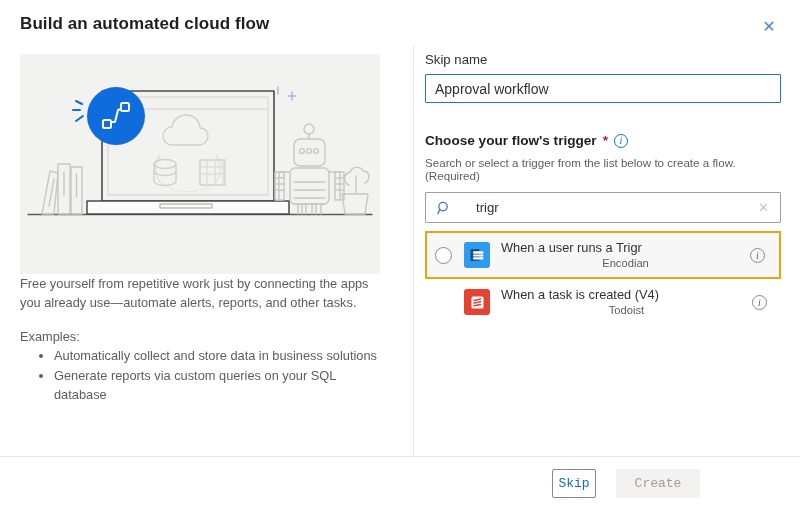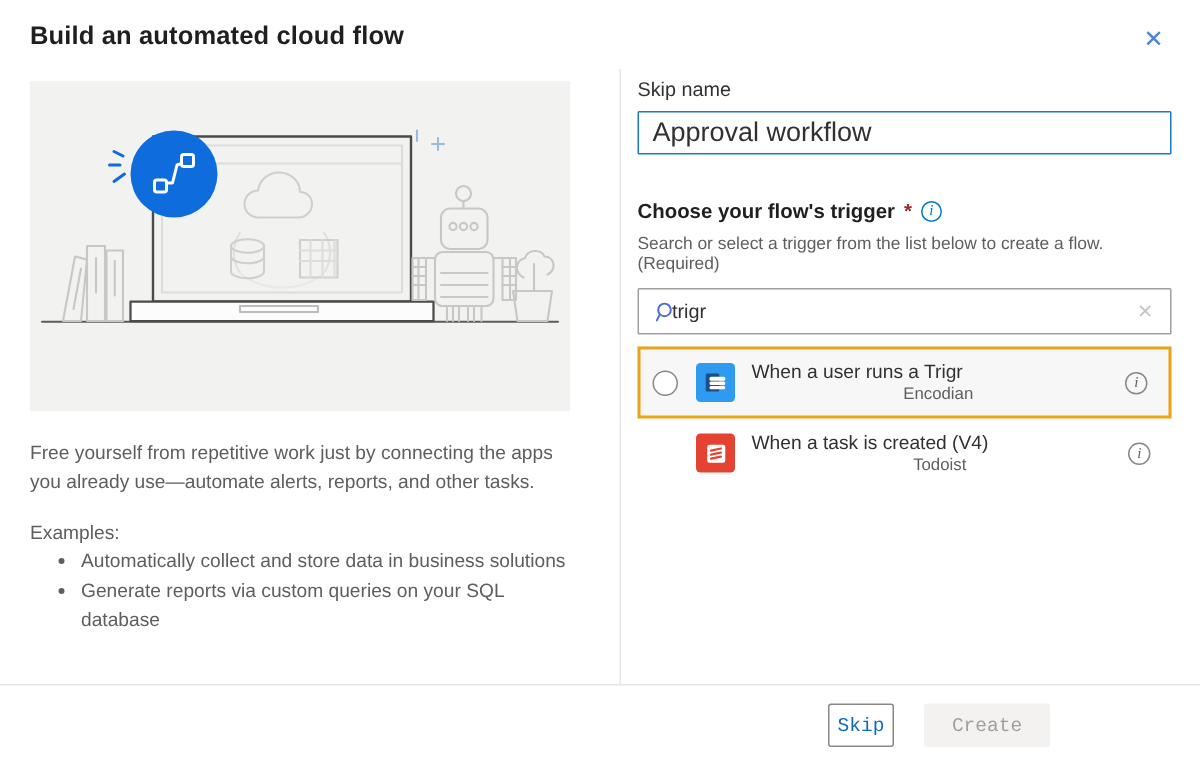--- a/index.html
+++ b/index.html
@@ -50,21 +50,20 @@
   }
   #illustration {
     position: relative;
     width: 360px; height: 220px;
     background: #f2f2f1;
     overflow: hidden;
   }
   #illustration svg { display: block; }
 
   #promo-text {
-    margin-top: 18px;
     width: 350px;
     font-size: 12.8px; line-height: 19px; color: #605e5c;
   }
   #examples-label {
     margin-top: 17px;
     font-size: 12.8px; color: #605e5c;
   }
   #examples-list {
     margin-top: 2px;
     padding-left: 34px;
@@ -79,21 +78,21 @@
   .field-label {
     font-size: 13.2px; color: #323130; font-weight: 400;
   }
   #flow-name-input {
     display: block;
     margin-top: 7px;
     width: 356px; height: 29px;
     border: 1px solid #1f79c4;
     border-radius: 1px;
     padding: 0 9px;
-    font-size: 18px;
+    font-size: 14px;
     color: #323130;
     font-family: "Liberation Sans", sans-serif;
     background: #fff;
     outline: none;
   }
 
   #trigger-label-row {
     margin-top: 30px;
     display: flex; align-items: flex-end; gap: 6px;
   }
@@ -121,21 +120,21 @@
     border-radius: 1px;
     background: #fff;
     display: flex; align-items: center;
   }
   #search-icon {
     position: absolute; left: 11px; top: 8px;
     width: 14px; height: 14px; color: #4a6fd0;
   }
   #search-input {
     border: none; outline: none; background: transparent;
-    margin-left: 22px; width: 290px; height: 27px;
+    margin-left: 50px; width: 290px; height: 27px;
     font-size: 13.2px; color: #323130;
     font-family: "Liberation Sans", sans-serif;
   }
   #search-clear {
     position: absolute; right: 9px; top: 7px;
     width: 15px; height: 15px; cursor: pointer;
     color: #c8c6c4; font-size: 13px; line-height: 15px; text-align: center;
     background: none; border: none;
     font-family: "Liberation Sans", sans-serif;
   }

